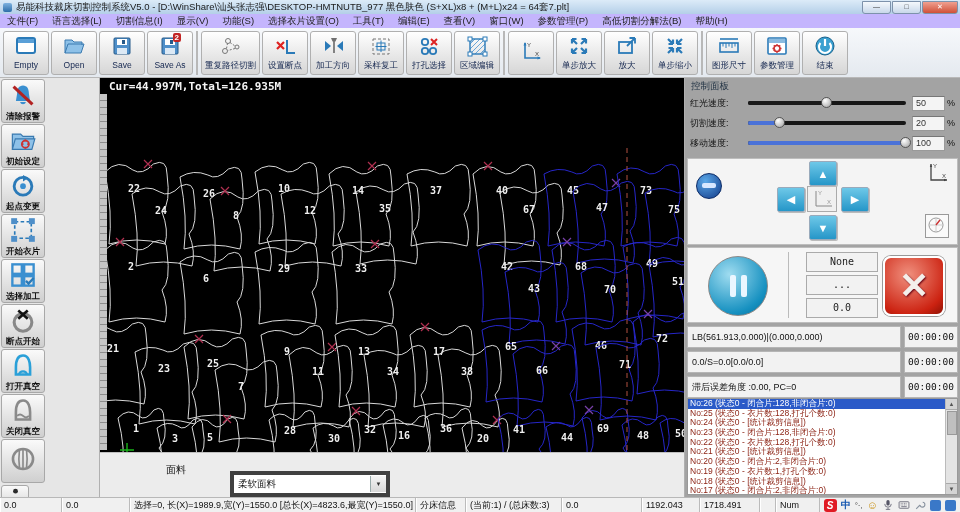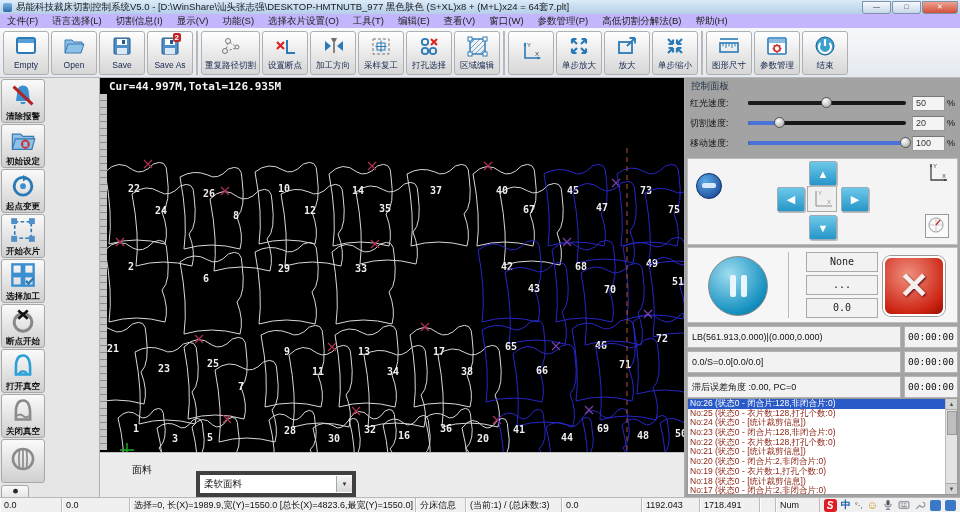--- a/index.html
+++ b/index.html
@@ -34,21 +34,21 @@
   #scol3 .sbtn{height:25px;}
   
   #center{position:absolute;left:100px;top:78px;width:584px;height:419px;background:#ececec;}
   #canvas{position:absolute;left:0;top:0;width:584px;height:374px;background:#000;overflow:hidden;}
   #cheader{position:absolute;left:9px;top:2px;font-family:"DejaVu Sans Mono",monospace;font-weight:bold;font-size:11px;color:#f4f4f4;letter-spacing:0;}
   #ruler{position:absolute;left:0;top:16px;width:7px;height:356px;background:repeating-linear-gradient(to bottom,#c6c6c6 0 6px,#8d8d8d 6px 7px);}
   #csvgwrap{position:absolute;inset:0;margin-top:20px;}
   #csvgwrap svg text{font-family:"DejaVu Sans Mono",monospace;font-weight:bold;font-size:10px;fill:#f0f0f0;}
   
   #fabricbar{position:absolute;left:0;top:374px;width:584px;height:34px;background:#ececec;border-top:1px solid #c0c0c0;display:flex;align-items:center;}
-  #fabriclabel{font-size:10px;color:#111;margin-left:32px;}
+  #fabriclabel{font-size:10px;color:#111;margin-left:66px;}
   #fabricselect{margin-left:44px;width:152px;height:18px;background:#fff;border:4px solid #404040;display:flex;align-items:center;font-size:9.5px;color:#111;margin-top:28px;}
   #fabricselect span:first-child{flex:1;padding-left:4px;}
   .ddarrow{width:15px;height:16px;background:linear-gradient(#f4f4f4,#d8d8d8);border-left:1px solid #9aa;font-size:6px;color:#333;display:flex;align-items:center;justify-content:center;}
   
   #rightpanel{position:absolute;left:684px;top:78px;width:276px;height:419px;background:#a3a3a3;border-left:1px solid #b0b0b0;box-sizing:border-box;font-size:9.5px;}
   .gbox{position:absolute;border:1px solid #bdbdbd;background:#f0f0f0;box-sizing:border-box;}
   #gb-speed{left:2px;top:1px;width:271px;height:77px;border:none;background:none;}
   .gcaption{font-size:9.5px;color:#234;padding:1px 0 0 4px;}
   .srow{display:flex;align-items:center;height:20px;padding:0 3px;}
   .slabel2{width:52px;font-size:9px;color:#111;white-space:nowrap;}

